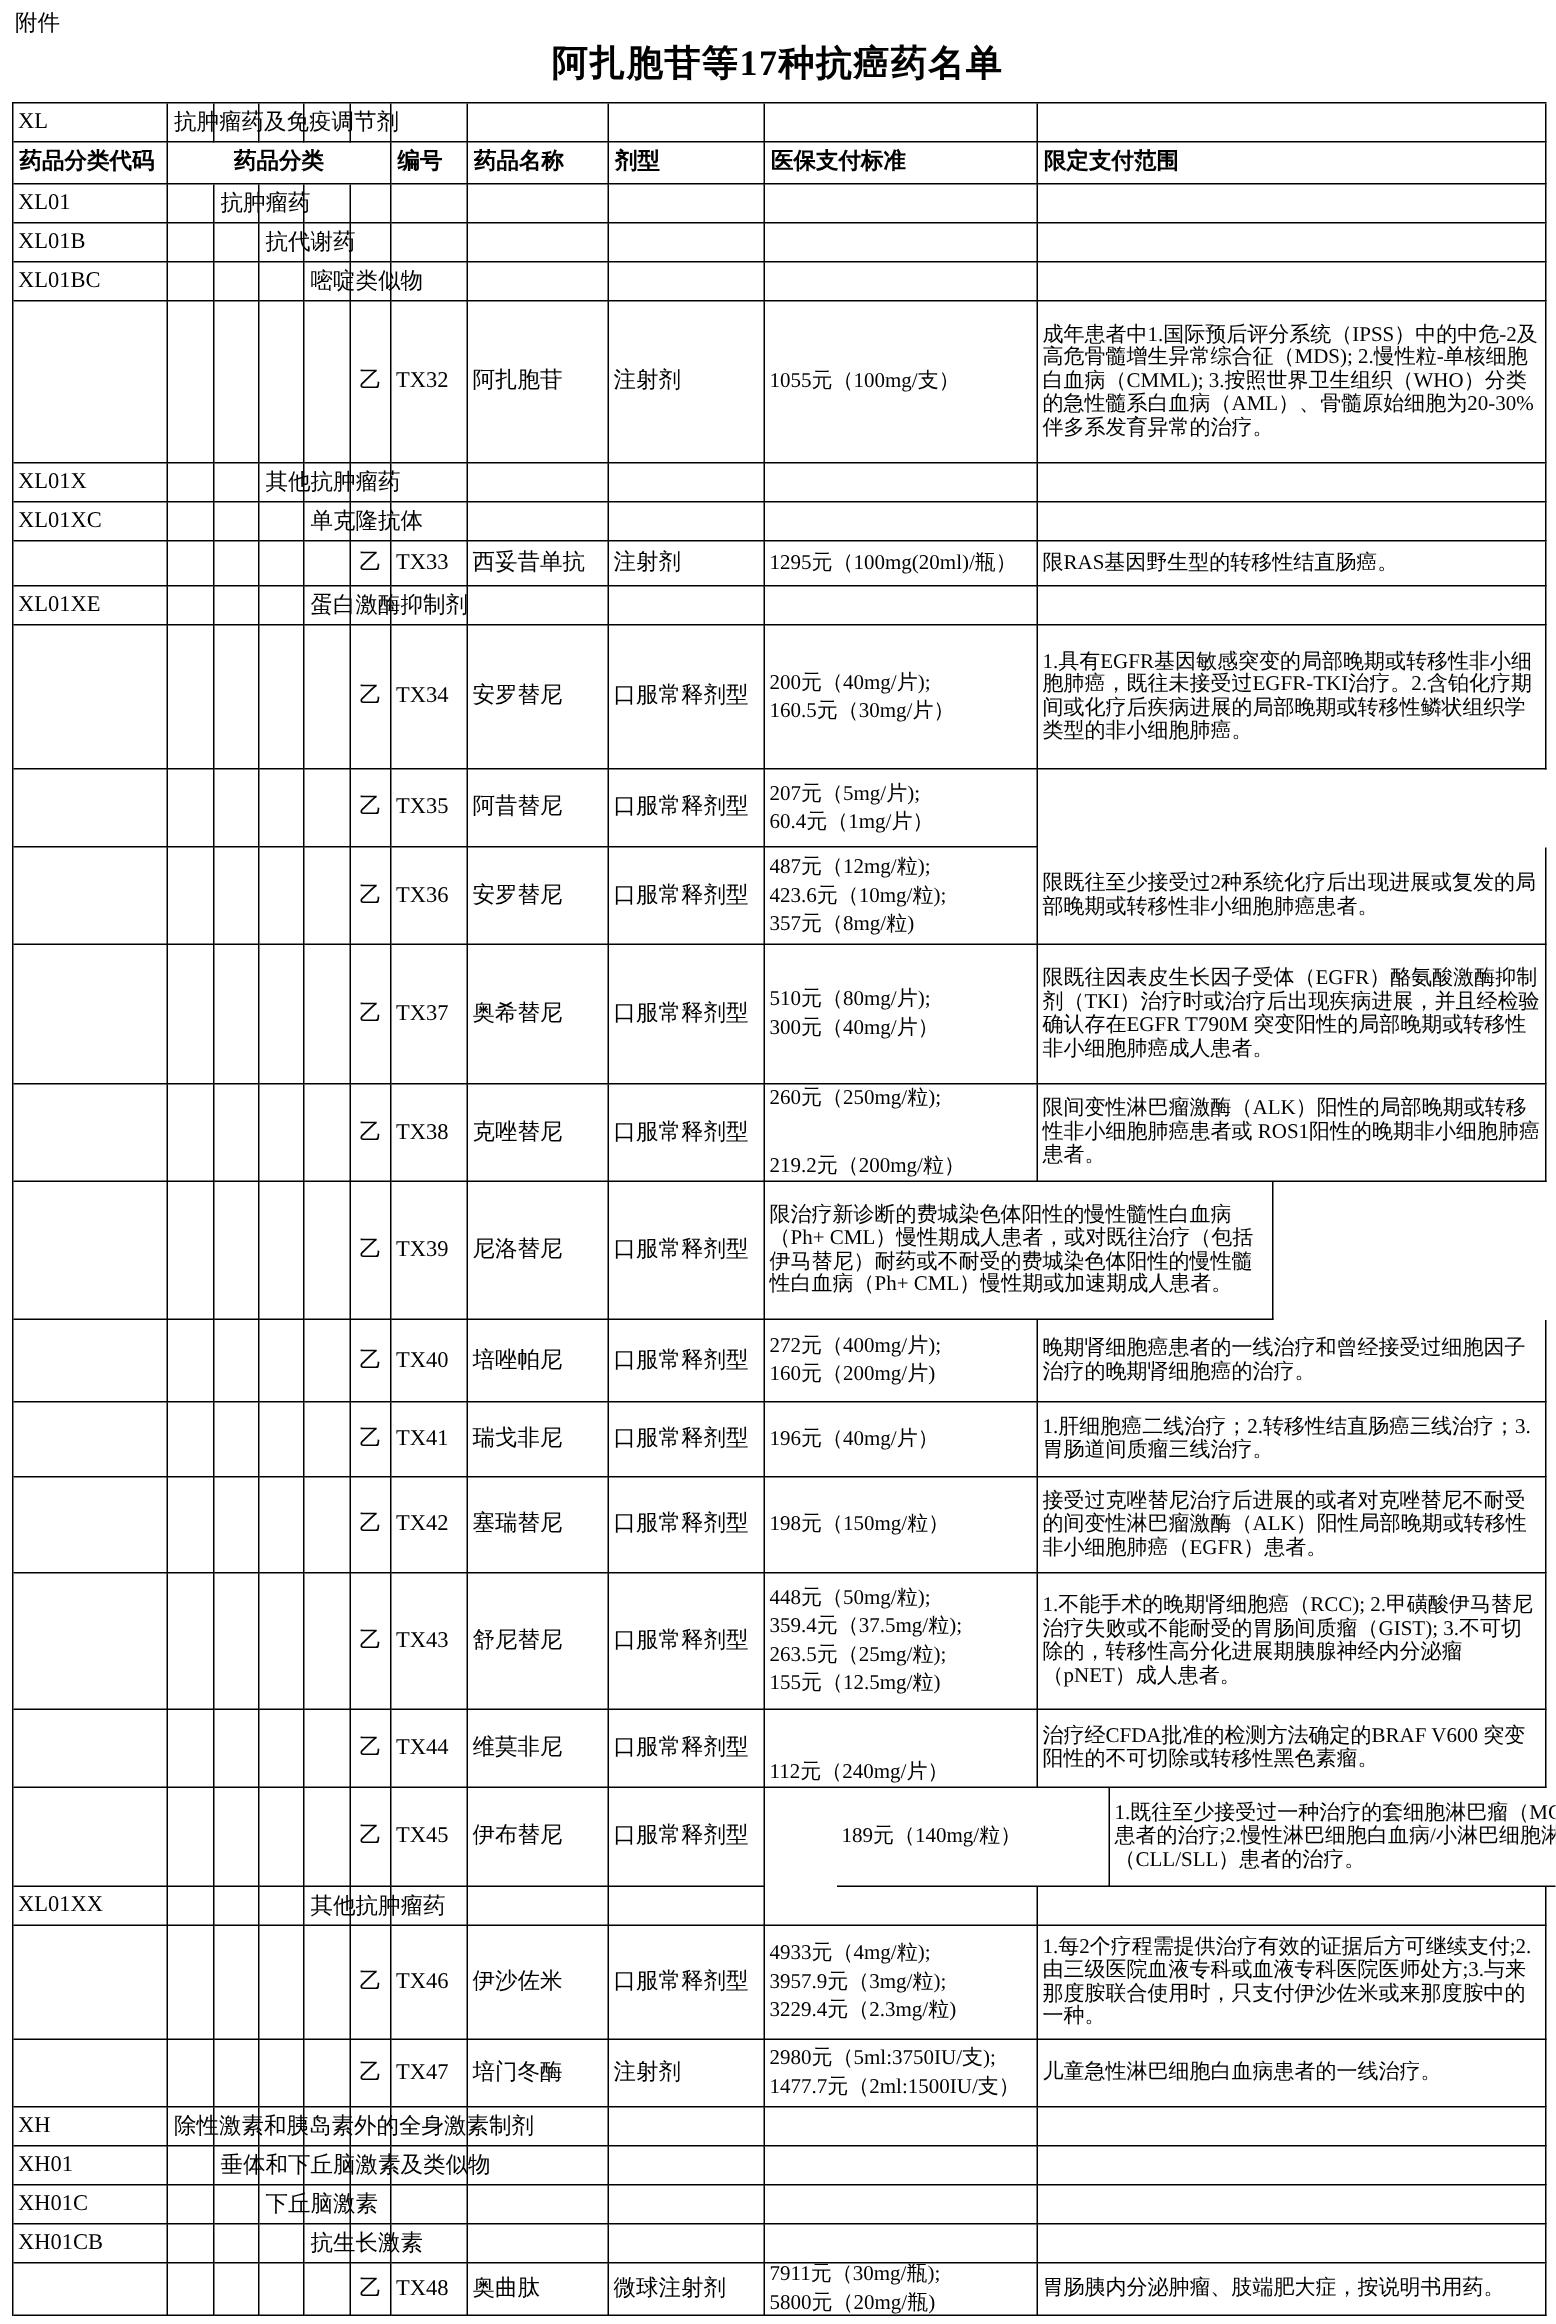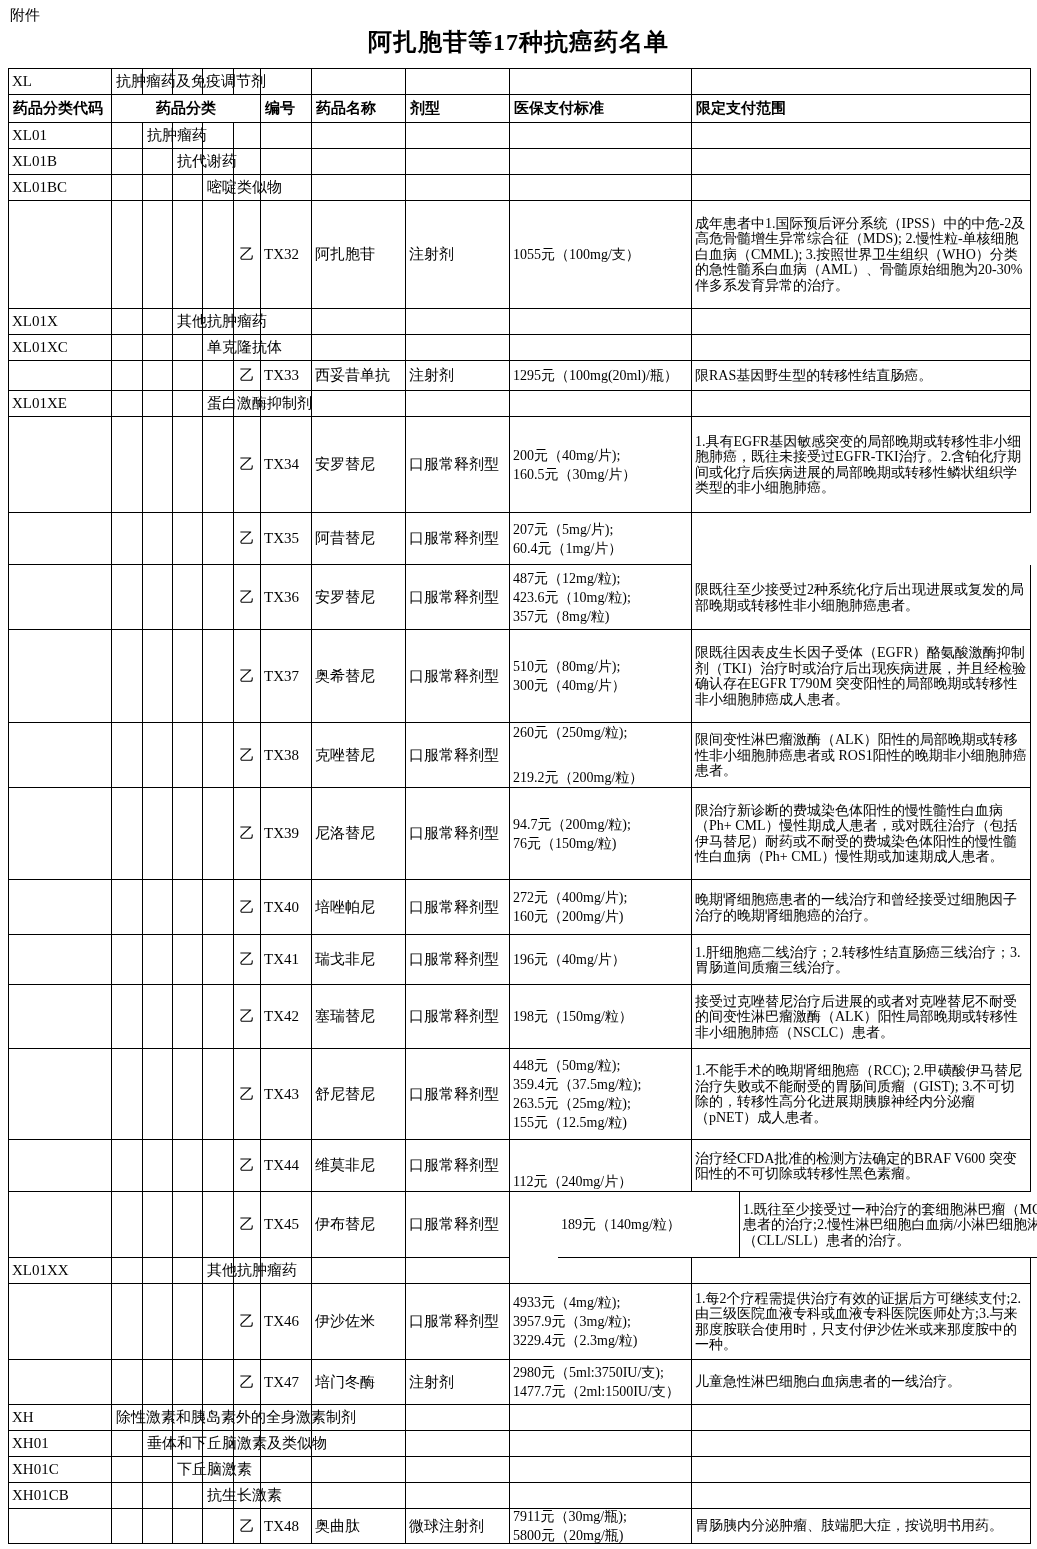--- a/index.html
+++ b/index.html
@@ -265,24 +265,20 @@
     <div class="row" style="height: 92px;">
       <div class="cell" style="width: 103px; flex: 0 0 103px;"></div>
       <div class="cell" style="width: 31px; flex: 0 0 31px;"></div>
       <div class="cell" style="width: 30px; flex: 0 0 30px;"></div>
       <div class="cell" style="width: 30px; flex: 0 0 30px;"></div>
       <div class="cell" style="width: 31px; flex: 0 0 31px;"></div>
       <div class="cell grade" style="width: 27px; flex: 0 0 27px;">乙</div>
       <div class="cell" style="width: 51px; flex: 0 0 51px;">TX39</div>
       <div class="cell" style="width: 94px; flex: 0 0 94px;">尼洛替尼</div>
       <div class="cell" style="width: 104px; flex: 0 0 104px;">口服常释剂型</div>
-      <div class="cell price" style="width: 182px; flex: 0 0 182px;">
-        <div>94.7元（200mg/粒);</div>
-        <div>76元（150mg/粒)</div>
-      </div>
       <div class="cell scope" style="width: 339px; flex: 0 0 339px;">
         <div class="scope-inner">限治疗新诊断的费城染色体阳性的慢性髓性白血病（Ph+ CML）慢性期成人患者，或对既往治疗（包括伊马替尼）耐药或不耐受的费城染色体阳性的慢性髓性白血病（Ph+ CML）慢性期或加速期成人患者。</div>
       </div>
     </div>
     <div class="row" style="height: 55px;">
       <div class="cell" style="width: 103px; flex: 0 0 103px;"></div>
       <div class="cell" style="width: 31px; flex: 0 0 31px;"></div>
       <div class="cell" style="width: 30px; flex: 0 0 30px;"></div>
       <div class="cell" style="width: 30px; flex: 0 0 30px;"></div>
       <div class="cell" style="width: 31px; flex: 0 0 31px;"></div>
@@ -322,21 +318,21 @@
       <div class="cell" style="width: 30px; flex: 0 0 30px;"></div>
       <div class="cell" style="width: 31px; flex: 0 0 31px;"></div>
       <div class="cell grade" style="width: 27px; flex: 0 0 27px;">乙</div>
       <div class="cell" style="width: 51px; flex: 0 0 51px;">TX42</div>
       <div class="cell" style="width: 94px; flex: 0 0 94px;">塞瑞替尼</div>
       <div class="cell" style="width: 104px; flex: 0 0 104px;">口服常释剂型</div>
       <div class="cell price" style="width: 182px; flex: 0 0 182px;">
         <div>198元（150mg/粒）</div>
       </div>
       <div class="cell scope" style="width: 339px; flex: 0 0 339px;">
-        <div class="scope-inner">接受过克唑替尼治疗后进展的或者对克唑替尼不耐受的间变性淋巴瘤激酶（ALK）阳性局部晚期或转移性非小细胞肺癌（NSCLC）患者。</div>
+        <div class="scope-inner">接受过克唑替尼治疗后进展的或者对克唑替尼不耐受的间变性淋巴瘤激酶（ALK）阳性局部晚期或转移性非小细胞肺癌（EGFR）患者。</div>
       </div>
     </div>
     <div class="row" style="height: 91px;">
       <div class="cell" style="width: 103px; flex: 0 0 103px;"></div>
       <div class="cell" style="width: 31px; flex: 0 0 31px;"></div>
       <div class="cell" style="width: 30px; flex: 0 0 30px;"></div>
       <div class="cell" style="width: 30px; flex: 0 0 30px;"></div>
       <div class="cell" style="width: 31px; flex: 0 0 31px;"></div>
       <div class="cell grade" style="width: 27px; flex: 0 0 27px;">乙</div>
       <div class="cell" style="width: 51px; flex: 0 0 51px;">TX43</div>

